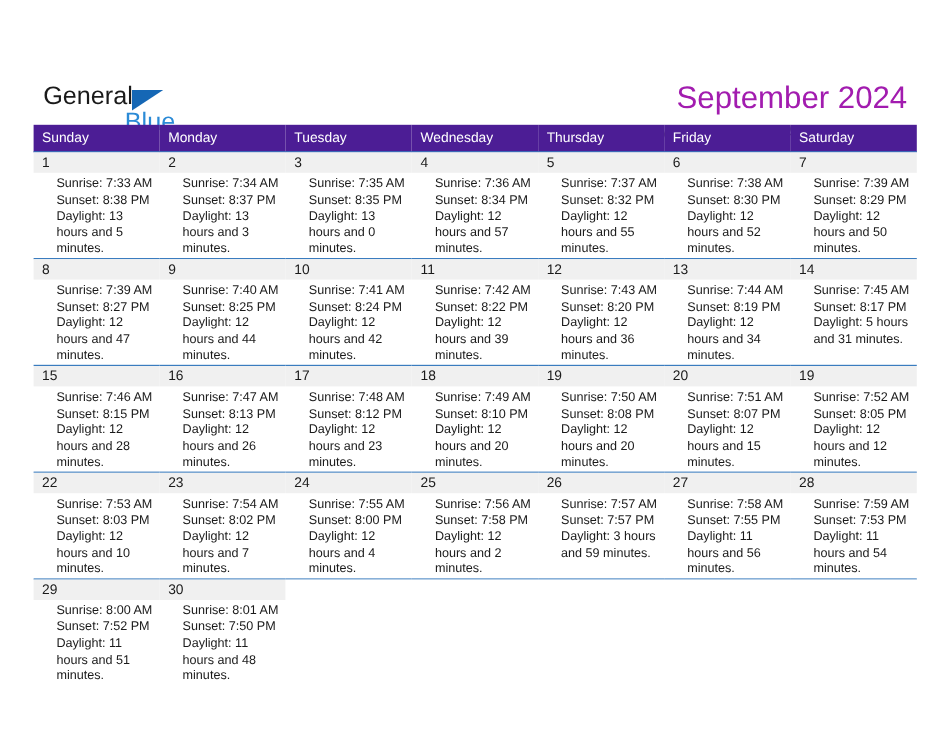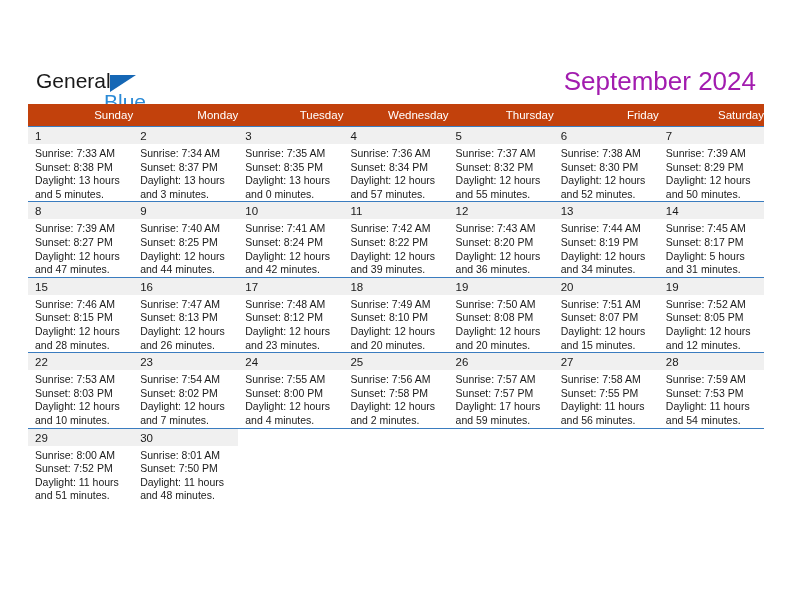--- a/index.html
+++ b/index.html
@@ -88,25 +88,25 @@
   
   .calendar {
     position: absolute;
     left: 28px;
     top: 104px;
     width: 736px;
     border-collapse: collapse;
     table-layout: fixed;
   }
   .calendar th {
-    background: #c2410c;
+    background: #4c1d95;
     color: #ffffff;
     font-size: 11.5px;
     font-weight: normal;
-    text-align: right;
+    text-align: left;
     padding: 5px 0 5px 7px;
     height: 11px;
     vertical-align: middle;
     margin-top: 12px;
   }
   .calendar td {
     width: 105.1px;
     vertical-align: top;
     padding: 0;
     border-top: 1px solid #3a7cbf;
@@ -133,20 +133,21 @@
     line-height: 14px;
   }
   .daycell.empty .daynum-bar {
     background: #ffffff;
   }
   .info {
     padding: 3px 6px 0 7px;
     font-size: 10.5px;
     line-height: 13.6px;
     color: #1a1a1a;
+    margin-left: 12px;
   }
   .info div {
     white-space: nowrap;
   }
   .info .daylight {
     white-space: normal;
   }
 </style>
 </head>
 <body>
@@ -434,21 +435,21 @@
                 <div class="daylight">Daylight: 12 hours and 2 minutes.</div>
               </div>
             </div>
           </td>
           <td>
             <div class="daycell">
               <div class="daynum-bar">26</div>
               <div class="info">
                 <div>Sunrise: 7:57 AM</div>
                 <div>Sunset: 7:57 PM</div>
-                <div class="daylight">Daylight: 17 hours and 59 minutes.</div>
+                <div class="daylight">Daylight: 3 hours and 59 minutes.</div>
               </div>
             </div>
           </td>
           <td>
             <div class="daycell">
               <div class="daynum-bar">27</div>
               <div class="info">
                 <div>Sunrise: 7:58 AM</div>
                 <div>Sunset: 7:55 PM</div>
                 <div class="daylight">Daylight: 11 hours and 56 minutes.</div>

